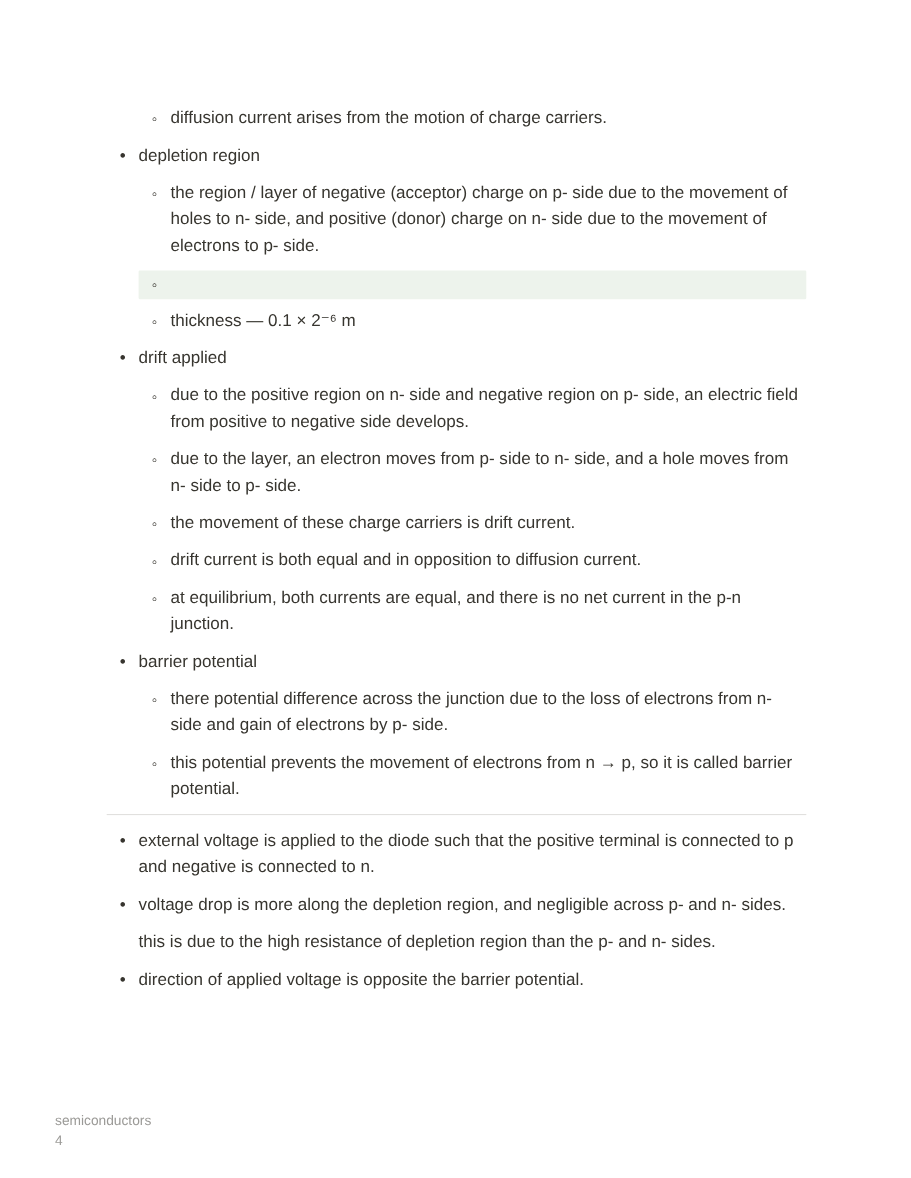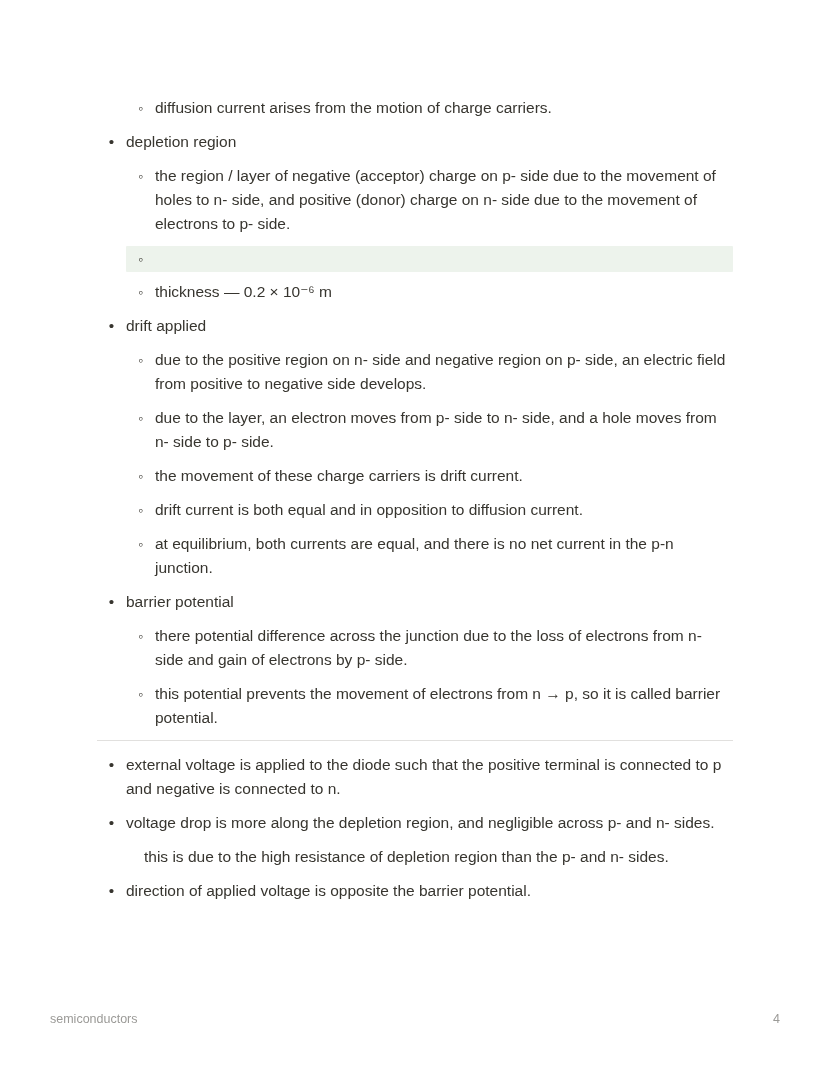--- a/index.html
+++ b/index.html
@@ -30,21 +30,21 @@
   .marker { flex: 0 0 29px; text-align: center; user-select: none; }
   .l2 { margin-left: 29px; }
   .l2 .marker { font-size: 14px; }
   .txt { flex: 1 1 auto; }
   .highlight-green {
     background: var(--green);
     padding: 1px 0;
     border-radius: 1px;
     margin-bottom: 8px;
   }
-  .note-paragraph { margin-left: 47px; margin-bottom: 10px; }
+  .note-paragraph { margin-left: 29px; margin-bottom: 10px; }
   hr.divider {
     border: none;
     height: 1px;
     background: var(--divider);
     margin: 0 0 12px 0;
     width: 636px;
   }
   .heading-row { margin-bottom: 10px; }
   .hl-pink {
     background: var(--pink);
@@ -54,20 +54,21 @@
   }
   .footer {
     position: absolute;
     left: 50px; right: 48px; top: 1010px;
     display: flex;
     justify-content: space-between;
     align-items: baseline;
     font-size: 12.5px;
     line-height: 18px;
     color: var(--footer);
+    flex-direction: column;
   }
 </style>
 </head>
 <body>
 
 <main class="content">
 
   <div class="row l2">
     <span class="marker">◦</span>
     <div class="txt">diffusion current arises from the motion of charge carriers.</div>
@@ -82,21 +83,21 @@
     <span class="marker">◦</span>
     <div class="txt">the region / layer of negative (acceptor) charge on p- side due to the movement of holes to n- side, and positive (donor) charge on n- side due to the movement of electrons to p- side.</div>
   </div>
 
   <div class="row l2 highlight-green">
     <span class="marker">◦</span>
   </div>
 
   <div class="row l2">
     <span class="marker">◦</span>
-    <div class="txt">thickness — 0.2 × 10⁻⁶ m</div>
+    <div class="txt">thickness — 0.1 × 2⁻⁶ m</div>
   </div>
 
   <div class="row l1">
     <span class="marker">•</span>
     <div class="txt">drift applied</div>
   </div>
 
   <div class="row l2">
     <span class="marker">◦</span>
     <div class="txt">due to the positive region on n- side and negative region on p- side, an electric field from positive to negative side develops.</div>

